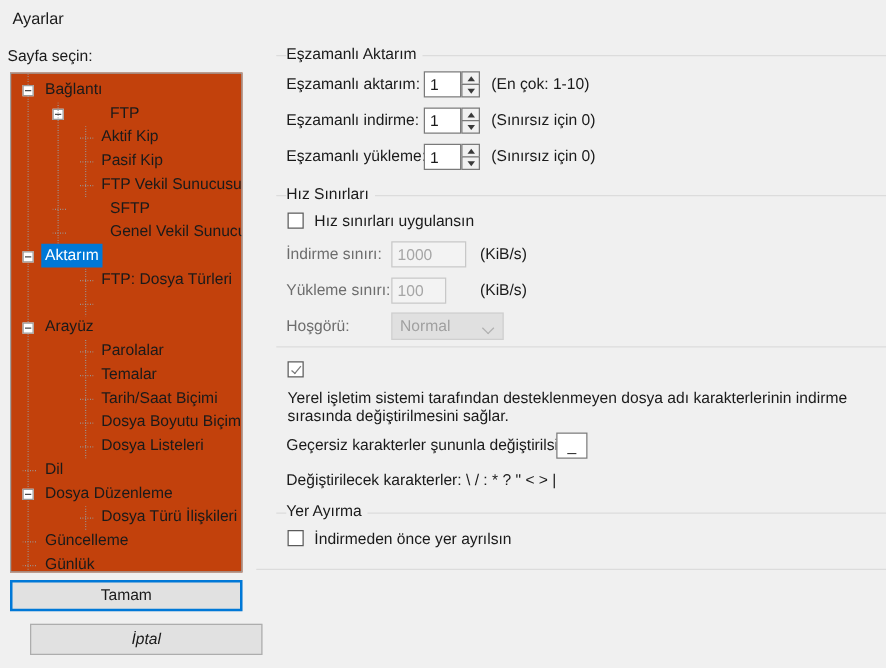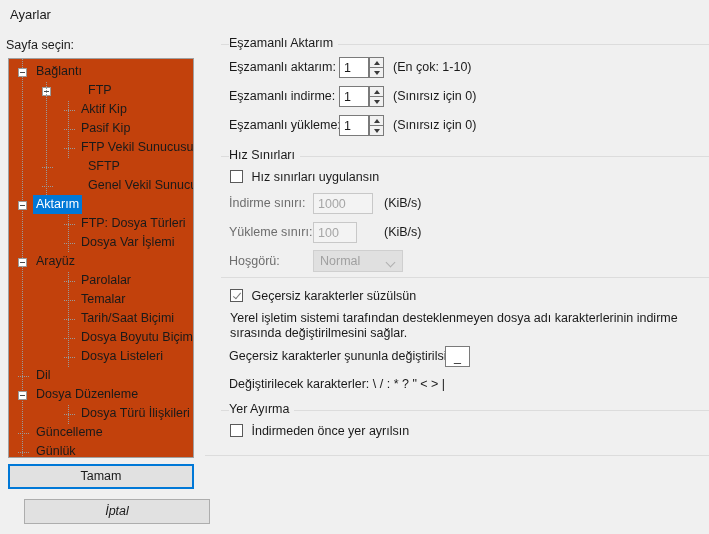--- a/index.html
+++ b/index.html
@@ -302,21 +302,21 @@
         <div class="dotv" style="left: 13px; top: 0px; height: 418px;"></div>
         <div class="tnode lv0"><span class="exp"></span><span class="lbl">Bağlantı</span></div>
         <div class="tnode lv1"><span class="exp"></span><span class="lbl">FTP</span></div>
         <div class="tnode lv2"><span class="doth" style="left: 55px; width: 11px;"></span><span class="lbl">Aktif Kip</span></div>
         <div class="tnode lv2"><span class="doth" style="left: 55px; width: 11px;"></span><span class="lbl">Pasif Kip</span></div>
         <div class="tnode lv2"><span class="doth" style="left: 55px; width: 11px;"></span><span class="lbl">FTP Vekil Sunucusu</span></div>
         <div class="tnode lv1"><span class="doth" style="left: 33px; width: 11px;"></span><span class="lbl">SFTP</span></div>
         <div class="tnode lv1"><span class="doth" style="left: 33px; width: 11px;"></span><span class="lbl">Genel Vekil Sunucu</span></div>
         <div class="tnode lv0 sel"><span class="exp"></span><span class="lbl">Aktarım</span></div>
         <div class="tnode lv2"><span class="doth" style="left: 55px; width: 11px;"></span><span class="lbl">FTP: Dosya Türleri</span></div>
-        <div class="tnode lv2"><span class="doth" style="left: 55px; width: 11px;"></span><span class="lbl">Dosya Var İşlemi</span></div>
+        <div class="tnode lv2"><span class="doth" style="left: 55px; width: 11px;"></span></div>
         <div class="tnode lv0"><span class="exp"></span><span class="lbl">Arayüz</span></div>
         <div class="tnode lv2"><span class="doth" style="left: 55px; width: 11px;"></span><span class="lbl">Parolalar</span></div>
         <div class="tnode lv2"><span class="doth" style="left: 55px; width: 11px;"></span><span class="lbl">Temalar</span></div>
         <div class="tnode lv2"><span class="doth" style="left: 55px; width: 11px;"></span><span class="lbl">Tarih/Saat Biçimi</span></div>
         <div class="tnode lv2"><span class="doth" style="left: 55px; width: 11px;"></span><span class="lbl">Dosya Boyutu Biçimi</span></div>
         <div class="tnode lv2"><span class="doth" style="left: 55px; width: 11px;"></span><span class="lbl">Dosya Listeleri</span></div>
         <div class="tnode lv0"><span class="doth" style="left: 9px; width: 11px;"></span><span class="lbl">Dil</span></div>
         <div class="tnode lv0"><span class="exp"></span><span class="lbl">Dosya Düzenleme</span></div>
         <div class="tnode lv2"><span class="doth" style="left: 55px; width: 11px;"></span><span class="lbl">Dosya Türü İlişkileri</span></div>
         <div class="tnode lv0"><span class="doth" style="left: 9px; width: 11px;"></span><span class="lbl">Güncelleme</span></div>
@@ -398,21 +398,20 @@
       <span>Normal</span>
       <span class="chev"></span>
     </div>
   </div>
 
   <div class="group" style="top:233px;height:130px;">
     <div class="group-line"></div>
 
     <div class="cb-wrap" style="left:9px; top:20px;">
       <span class="cbox checked"></span>
-      <span class="cb-text">Geçersiz karakterler süzülsün</span>
     </div>
 
     <div class="desc" style="left:9px; top:42px;">Yerel işletim sistemi tarafından desteklenmeyen dosya adı karakterlerinin indirme sırasında değiştirilmesini sağlar.</div>
 
     <div class="flabel" style="left:8px; top:80px;">Geçersiz karakterler şununla değiştirilsin:</div>
     <input class="tbox" style="left: 224px; top: 77px; width: 25px; text-align: center;" value="_">
 
     <div class="flabel" style="left:8px; top:108px;">Değiştirilecek karakterler: \ / : * ? " &lt; &gt; |</div>
   </div>
 

